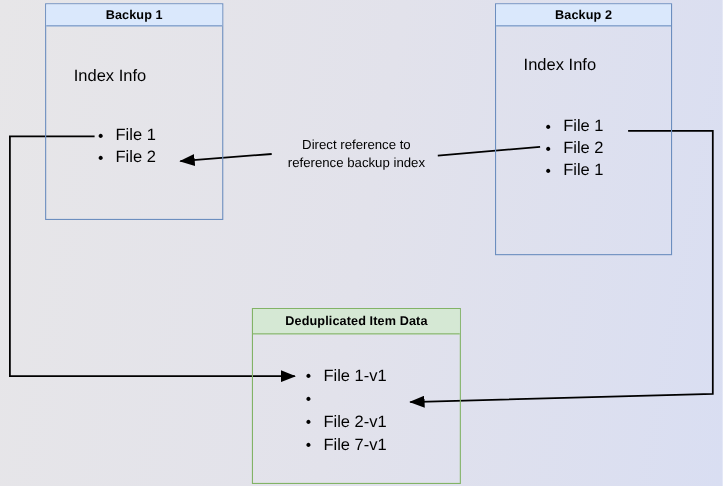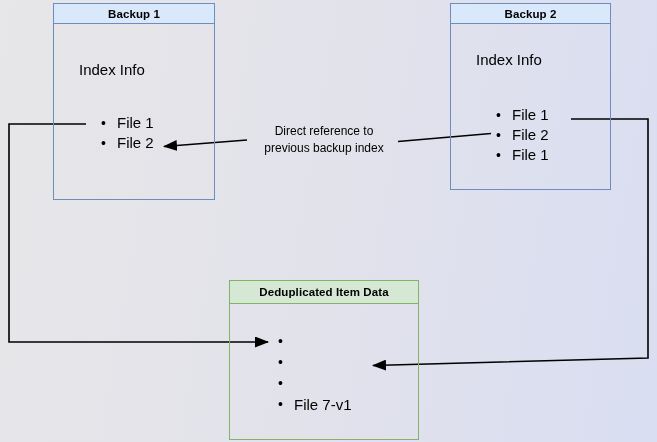--- a/index.html
+++ b/index.html
@@ -104,36 +104,36 @@
       <marker id="arrow" markerUnits="userSpaceOnUse" markerWidth="14" markerHeight="11" refX="13" refY="5.5" orient="auto">
         <path class="arrowhead" d="M0,0 L14,5.5 L0,11 Z"></path>
       </marker>
     </defs>
     <path class="edge" d="M491,133.5 L398,141.5"></path>
     <path class="edge" d="M247,140 L164,146.5" marker-end="url(#arrow)"></path>
     <path class="edge" d="M86,124 L9,124 L9,342 L268,342" marker-end="url(#arrow)"></path>
     <path class="edge" d="M571,119 L648,119 L648,358 L373,365.5" marker-end="url(#arrow)"></path>
   </svg>
 
-  <div class="node blue" style="left:53px; top:3px; width:162px; height:197px;">
+  <div class="node blue" style="left:41px; top:3px; width:162px; height:197px;">
     <div class="node-header">Backup 1</div>
     <div class="section-label" style="left:25px; top:57px;">Index Info</div>
     <ul class="file-list" style="left:47px; top:109px;">
       <li>
         <span class="bullet">•</span>
         <span class="item-text">File 1</span>
       </li>
       <li>
         <span class="bullet">•</span>
         <span class="item-text">File 2</span>
       </li>
     </ul>
   </div>
 
-  <div class="node blue" style="left:450px; top:3px; width:161px; height:187px;">
+  <div class="node blue" style="left:450px; top:3px; width:161px; height:229px;">
     <div class="node-header">Backup 2</div>
     <div class="section-label" style="left:25px; top:47px;">Index Info</div>
     <ul class="file-list" style="left:45px; top:101px;">
       <li>
         <span class="bullet">•</span>
         <span class="item-text">File 1</span>
       </li>
       <li>
         <span class="bullet">•</span>
         <span class="item-text">File 2</span>
@@ -143,32 +143,34 @@
         <span class="item-text">File 1</span>
       </li>
     </ul>
   </div>
 
   <div class="node green" style="left:229px; top:280px; width:190px; height:160px;">
     <div class="node-header">Deduplicated Item Data</div>
     <ul class="file-list" style="left:48px; top:50px;">
       <li>
         <span class="bullet">•</span>
+        <span class="item-text">File 1-v1</span>
       </li>
       <li>
         <span class="bullet">•</span>
       </li>
       <li>
         <span class="bullet">•</span>
+        <span class="item-text">File 2-v1</span>
       </li>
       <li>
         <span class="bullet">•</span>
         <span class="item-text">File 7-v1</span>
       </li>
     </ul>
   </div>
 
   <div class="edge-label">
     <div>Direct reference to</div>
-    <div>previous backup index</div>
+    <div>reference backup index</div>
   </div>
 
 </div>
 
 </body></html>

